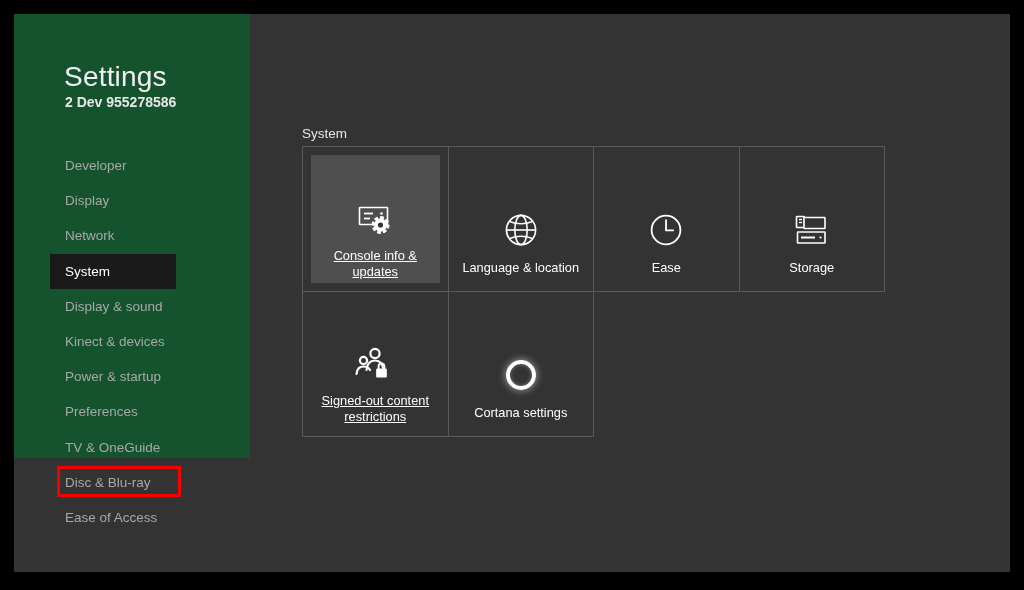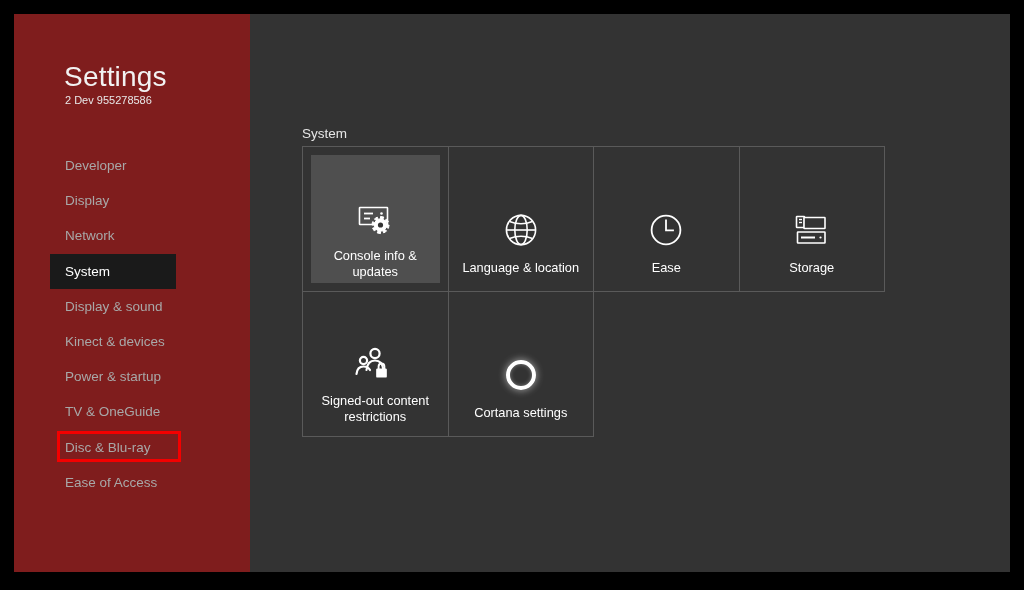--- a/index.html
+++ b/index.html
@@ -33,41 +33,41 @@
     height: 558px;
     background: #333333;
     overflow: hidden;
   }
 
   
   #sidebar {
     position: absolute;
     left: 0; top: 0;
     width: 236px;
-    height: 558px;
-    background: #7f1d1d;
+    height: 444px;
+    background: #14532d;
   }
 
   #app-title {
     position: absolute;
     left: 50px;
     top: 47px;
     font-size: 28px;
     font-weight: 300;
     color: #f2f2f2;
     letter-spacing: 0.2px;
     white-space: nowrap;
   }
 
   #app-subtitle {
     position: absolute;
     left: 51px;
     top: 80px;
-    font-size: 11px;
-    font-weight: 400;
+    font-size: 14px;
+    font-weight: 700;
     color: #e8e8e8;
     white-space: nowrap;
   }
 
   #nav-list {
     position: absolute;
     left: 0;
     top: 134px;
     width: 236px;
     text-align: right;
@@ -177,21 +177,21 @@
   .tile-label {
     position: relative;
     z-index: 1;
     width: 126px;
     text-align: center;
     font-size: 12.8px;
     line-height: 15.5px;
     color: #ffffff;
     padding-bottom: 16px;
   }
-  .tile.two-line .tile-label { padding-bottom: 12px; }
+  .tile.two-line .tile-label { padding-bottom: 12px; text-decoration: underline; }
 
   .cortana-ring {
     width: 30px;
     height: 30px;
     border-radius: 50%;
     border: 4.5px solid #ffffff;
     box-sizing: border-box;
     box-shadow: 0 0 7px 1px rgba(255,255,255,0.45),
                 inset 0 0 4px 0 rgba(255,255,255,0.35);
   }
@@ -222,20 +222,23 @@
           <div class="nav-item">
             <span class="nav-label">Display &amp; sound</span>
           </div>
           <div class="nav-item">
             <span class="nav-label">Kinect &amp; devices</span>
           </div>
           <div class="nav-item">
             <span class="nav-label">Power &amp; startup</span>
           </div>
           <div class="nav-item">
+            <span class="nav-label">Preferences</span>
+          </div>
+          <div class="nav-item">
             <span class="nav-label">TV &amp; OneGuide</span>
           </div>
           <div class="nav-item">
             <span class="nav-label">Disc &amp; Blu-ray</span>
             <div class="nav-annot"></div>
           </div>
           <div class="nav-item">
             <span class="nav-label">Ease of Access</span>
           </div>
         </div>

